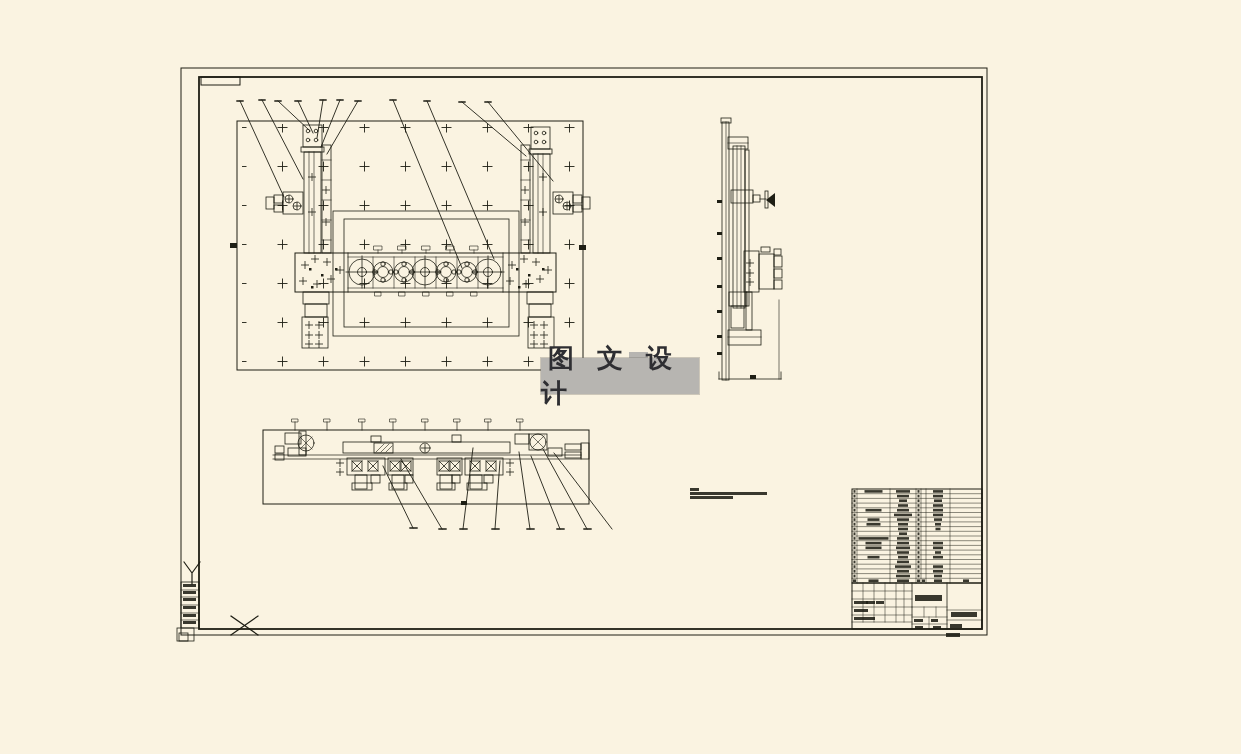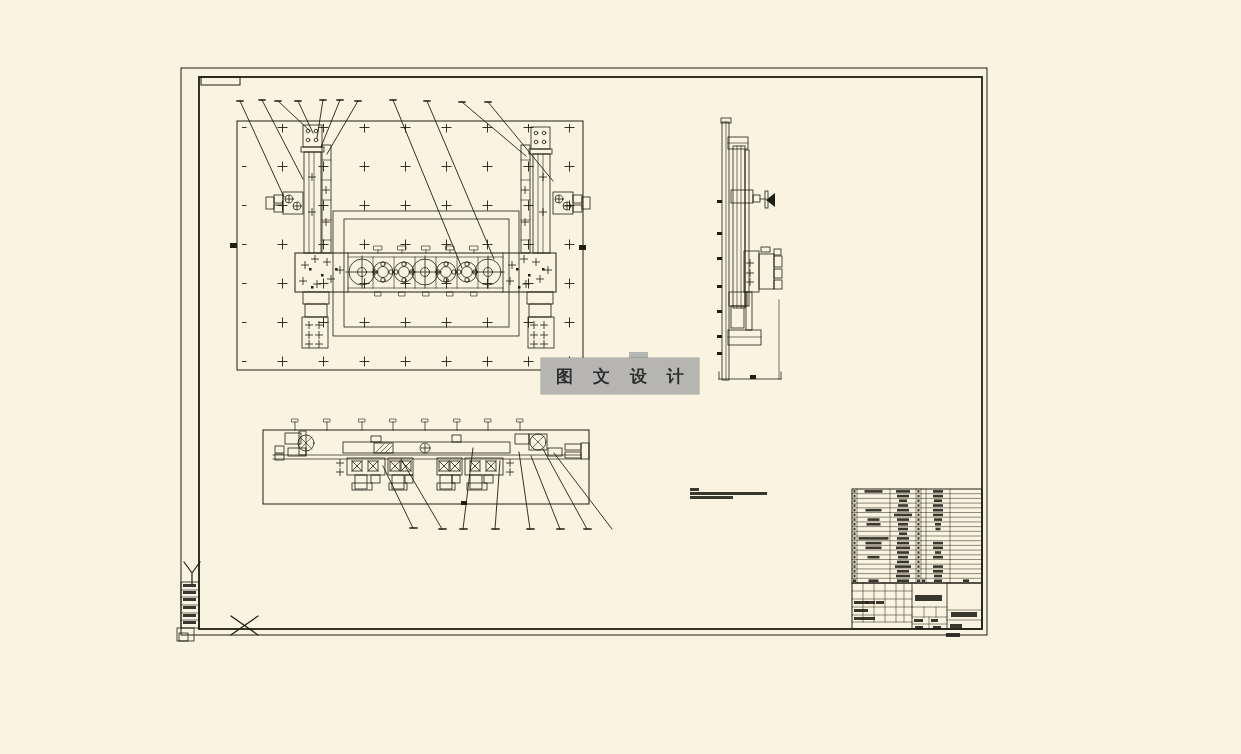--- a/index.html
+++ b/index.html
@@ -16,21 +16,21 @@
   }
   .stage{position:relative;width:1241px;height:754px;background:var(--paper);}
   .stage svg{position:absolute;left:0;top:0;}
   .ink{fill:var(--ink);stroke:none;}
   .smudge{fill:var(--ink);opacity:.88;stroke:none;}
   .watermark{
     position:absolute;left:541px;top:358px;width:158px;height:36px;
     background:var(--wm-bg);
     color:var(--wm-fg);
     display:flex;align-items:center;justify-content:center;
-    font-size:17px;font-weight:bold;letter-spacing:7px;
+    font-size:26px;font-weight:bold;letter-spacing:7px;
     text-indent:7px;
     box-shadow:0 0 0 1px rgba(120,118,112,.35);
   }
   .watermark-tab{
     position:absolute;left:629px;top:352px;width:19px;height:8px;
     background:var(--wm-bg);
   }
 </style>
 </head>
 <body>

